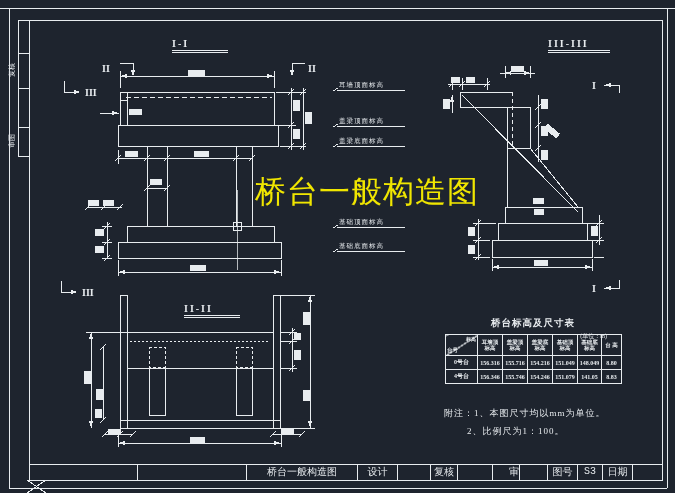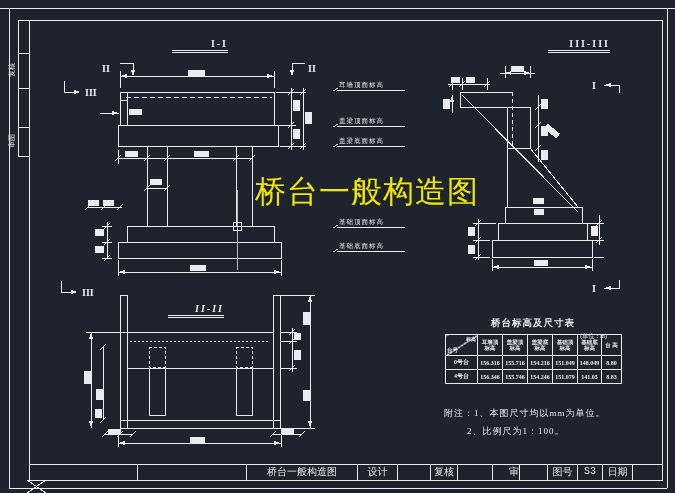--- a/index.html
+++ b/index.html
@@ -4,21 +4,21 @@
 <style>
   html,body{margin:0;padding:0;background:#14181f;}
   .sheet{position:relative;width:675px;height:493px;background:#1e242e;overflow:hidden;
          font-family:"Liberation Serif",serif;color:#e8ecef;}
   svg.lines{position:absolute;left:0;top:0;}
   svg.lines line, svg.lines polyline, svg.lines rect{stroke:#e8ecef;stroke-width:1;fill:none;}
   svg.lines .b{fill:#e8ecef;stroke:none;}
   svg.lines .f{fill:#e8ecef;stroke:none;}
   svg.lines .thin{stroke-width:0.75;}
   svg.lines text.mk{fill:#e8ecef;stroke:none;font:bold 10px "Liberation Serif",serif;}
-  .view-label{position:absolute;text-align:right;font:bold 10px "Liberation Serif",serif;
+  .view-label{position:absolute;text-align:left;font:bold 10px "Liberation Serif",serif;
               color:#e8ecef;border-bottom:3px double #e8ecef;padding-bottom:1px;letter-spacing:2px;}
   .big-title{position:absolute;left:255px;top:171px;width:230px;white-space:nowrap;
              font:31px "Liberation Serif",serif;color:#f0e600;letter-spacing:1px;}
   .elev{position:absolute;left:337px;width:64px;color:#e8ecef;
         font:6.5px "Liberation Serif",serif;line-height:8px;
         border-bottom:1px solid #e8ecef;padding:0 2px 1px 2px;letter-spacing:1px;}
   .stamp{position:absolute;left:-5px;width:34px;height:10px;text-align:center;
          font:7px "Liberation Serif",serif;color:#e8ecef;transform:rotate(-90deg);}
   
   .tblwrap{position:absolute;left:445px;top:317px;width:176px;}
@@ -307,21 +307,21 @@
       <line x1="333" y1="91" x2="338" y2="88"></line>
       <line x1="333" y1="127" x2="338" y2="124"></line>
       <line x1="333" y1="147" x2="338" y2="144"></line>
       <line x1="333" y1="228" x2="338" y2="225"></line>
       <line x1="333" y1="252" x2="338" y2="249"></line>
     </g>
   </svg>
 
   <div class="view-label" style="left:172px;top:38px;width:56px;">I-I</div>
   <div class="view-label" style="left:548px;top:38px;width:62px;">III-III</div>
-  <div class="view-label" style="left:168px;top:303px;width:56px;font-style:italic;">II-II</div>
+  <div class="view-label" style="left:184px;top:303px;width:56px;">II-II</div>
 
   <div class="big-title">桥台一般构造图</div>
 
   <div class="elev" style="top:81px;">耳墙顶面标高</div>
   <div class="elev" style="top:117px;">盖梁顶面标高</div>
   <div class="elev" style="top:137px;">盖梁底面标高</div>
   <div class="elev" style="top:218px;">基础顶面标高</div>
   <div class="elev" style="top:242px;">基础底面标高</div>
 
   <div class="stamp" style="top:65px;">复核</div>

